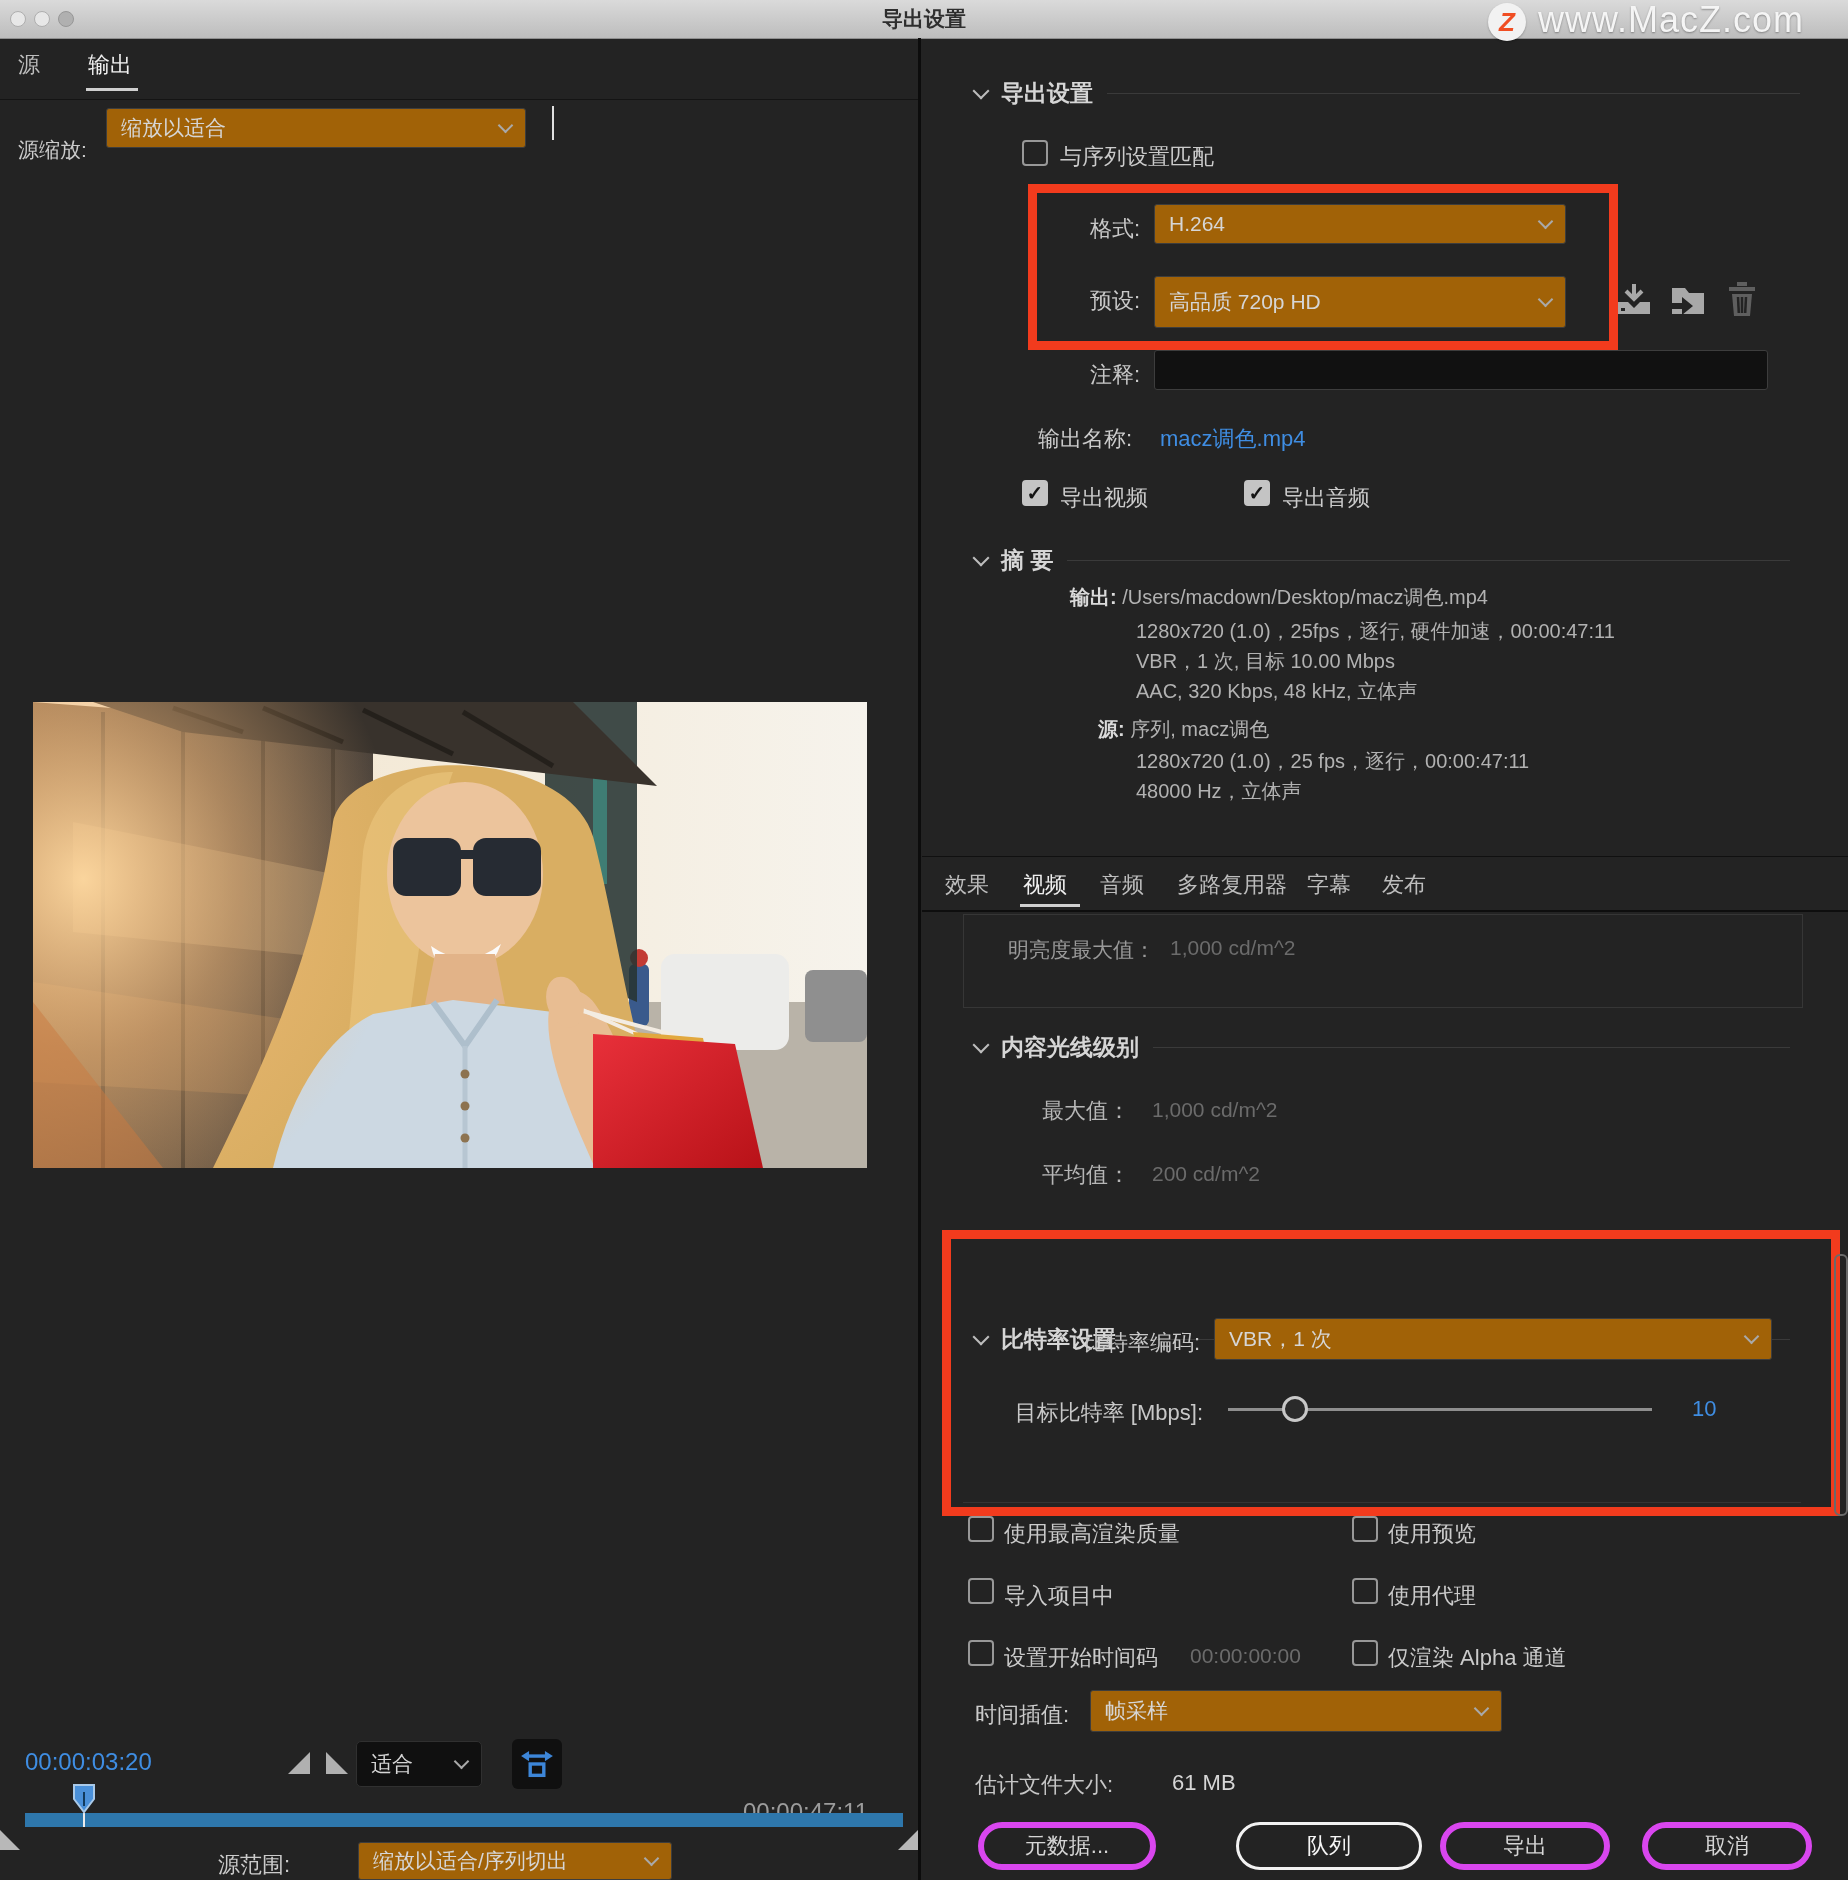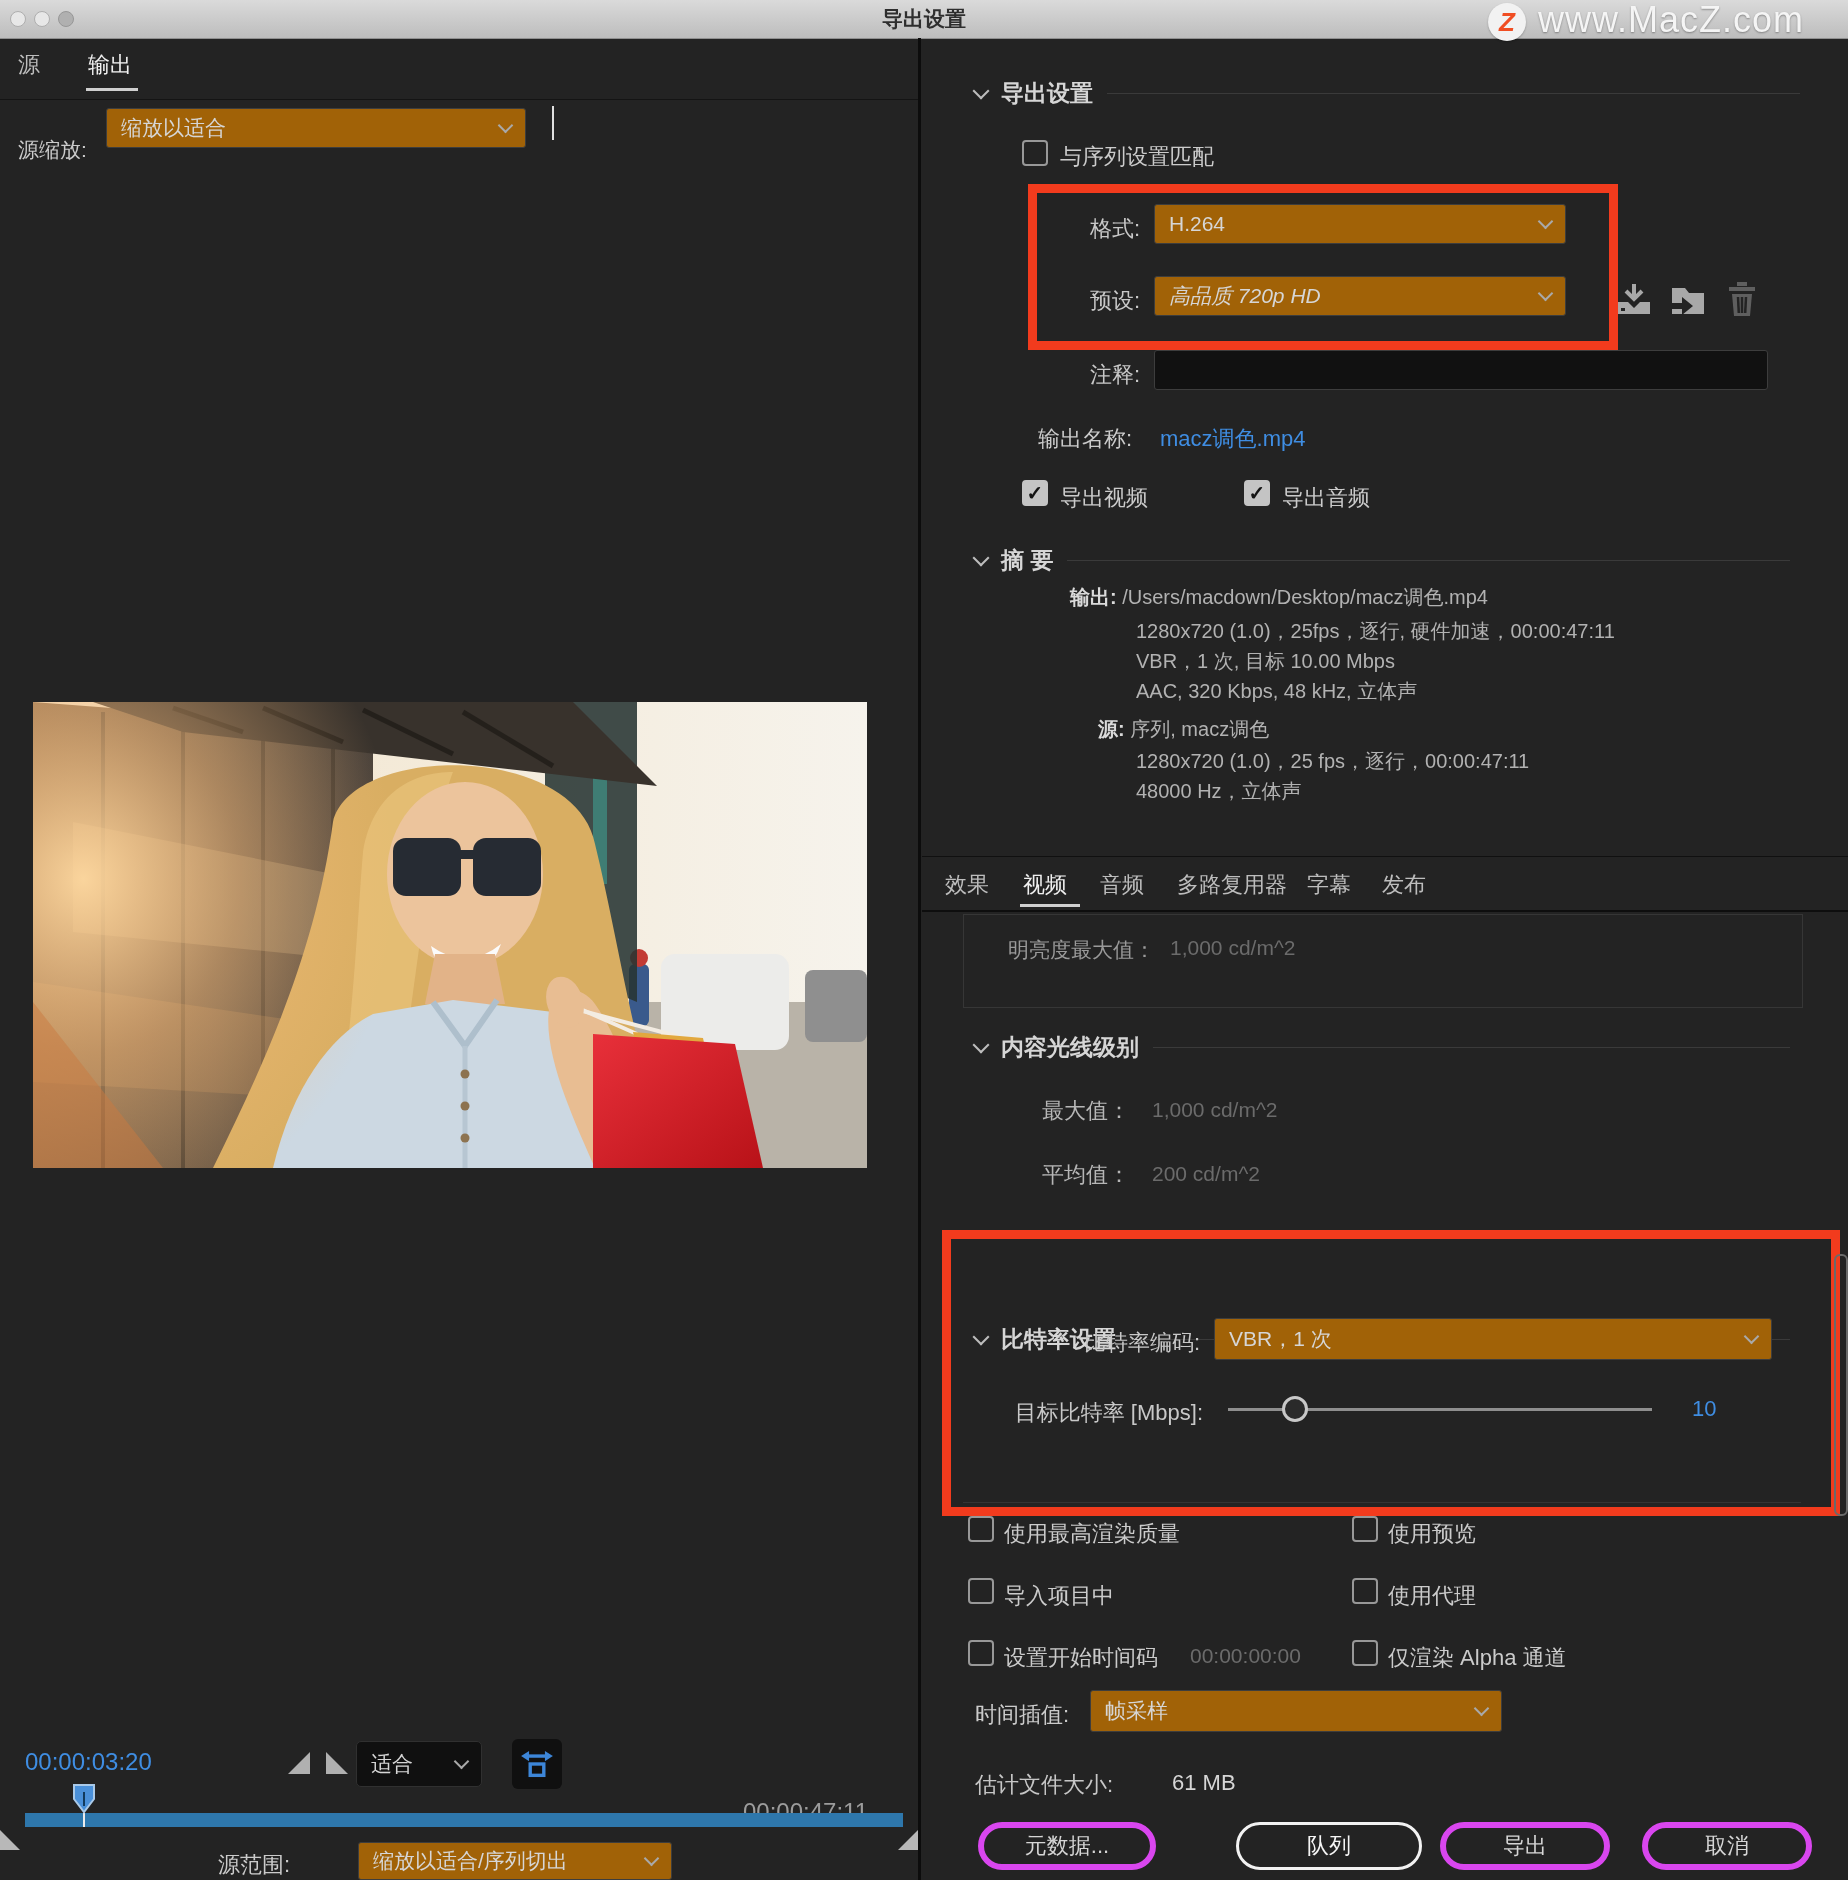--- a/index.html
+++ b/index.html
@@ -194,21 +194,21 @@
 
   <div class="hl" style="left:1028px;top:184px;width:572px;height:148px;"></div>
 
   <div class="rlab" style="left:1020px;top:214px;width:120px;">格式:</div>
   <div class="dd" style="left:1154px;top:204px;width:412px;height:40px;text-align:center;">
     <span>H.264</span>
     <span class="chev"></span>
   </div>
 
   <div class="rlab" style="left:1020px;top:286px;width:120px;">预设:</div>
-  <div class="dd" style="left:1154px;top:276px;width:412px;height:40px;font-style:italic;">
+  <div class="dd" style="left:1154px;top:276px;width:412px;height:52px;">
     <span>高品质 720p HD</span>
     <span class="chev"></span>
   </div>
 
   <svg class="abs" style="left:1616px;top:282px;" width="36" height="34" viewBox="0 0 36 34">
     <line x1="18" y1="2" x2="18" y2="15" stroke="#a8a8a8" stroke-width="4"></line>
     <path d="M10 9 l8 8 8,-8" fill="none" stroke="#a8a8a8" stroke-width="4"></path>
     <path d="M2 20 h10 l6 6 6,-6 h10 v12 H2 Z" fill="#a8a8a8"></path>
     <rect x="5" y="26" width="4" height="3" fill="#232323"></rect>
   </svg>

